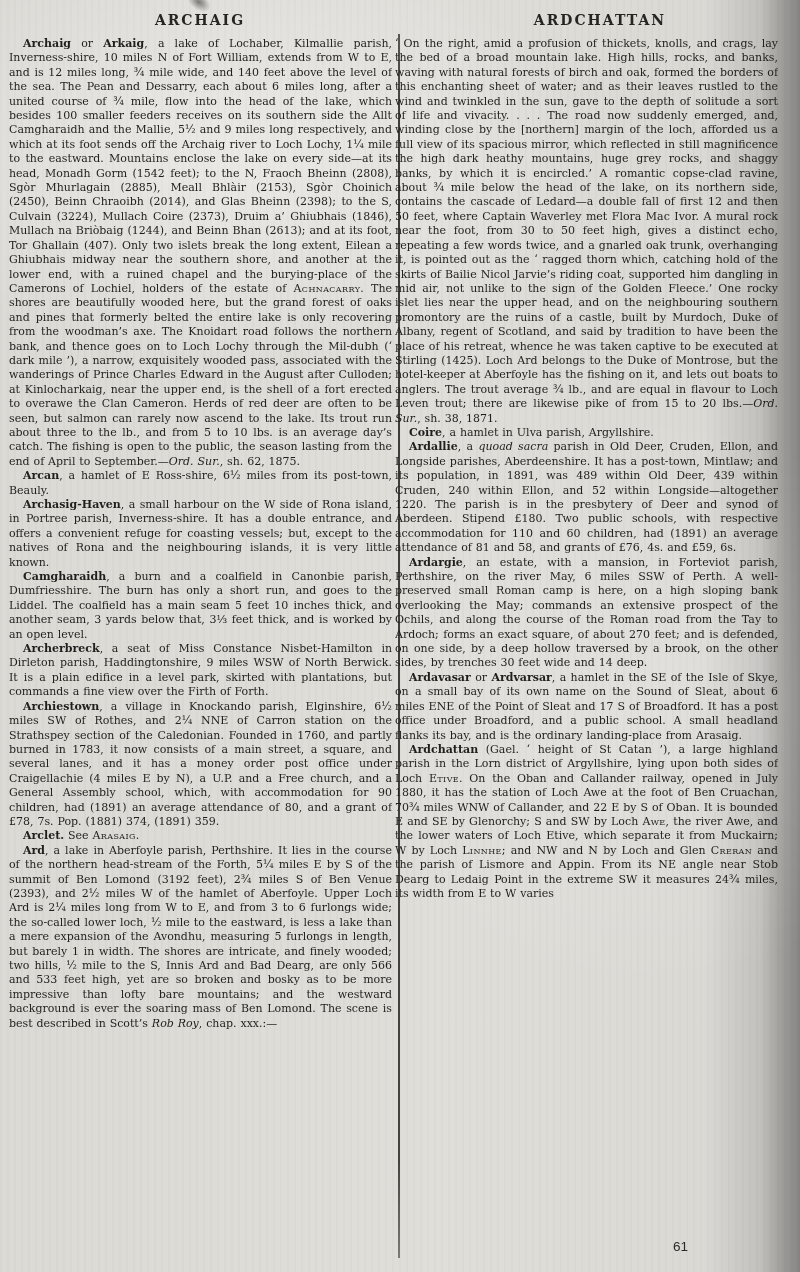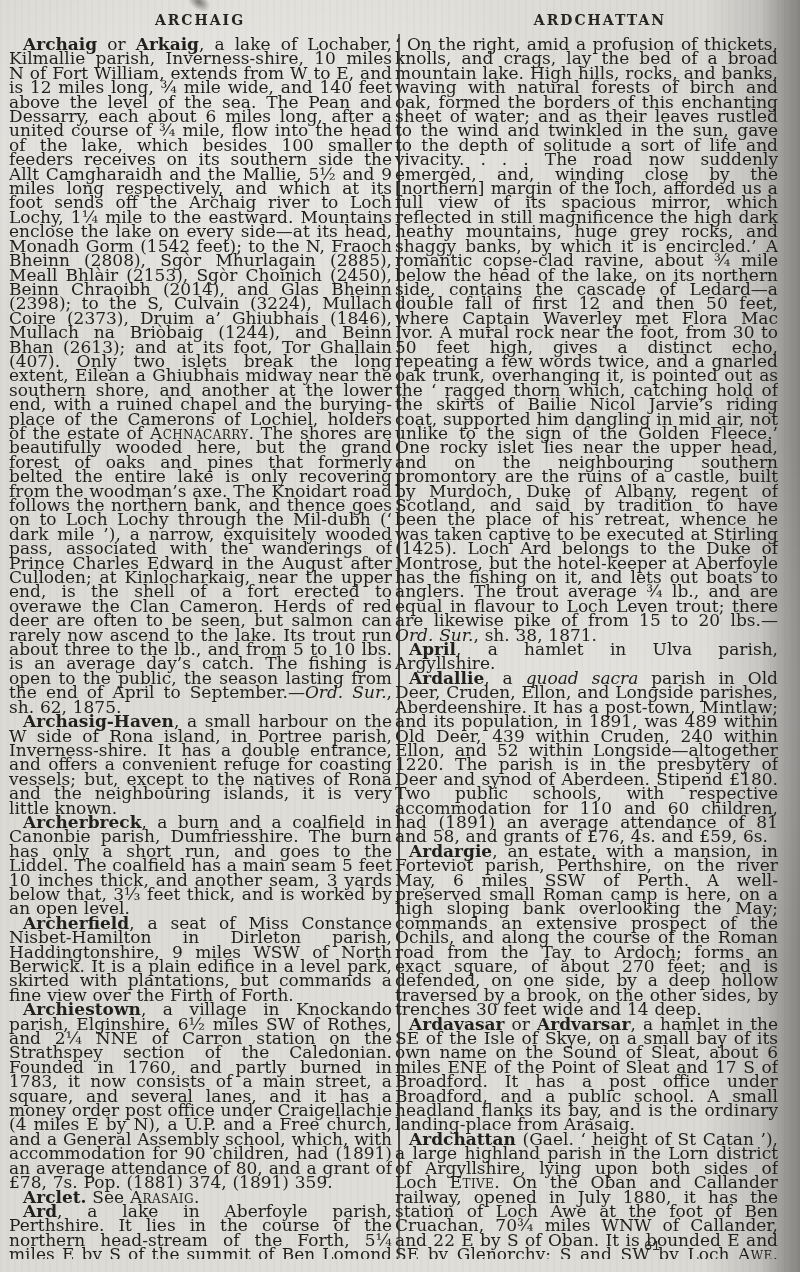--- a/index.html
+++ b/index.html
@@ -24,58 +24,59 @@
   .rh-left{left:0; width:400px; text-align:center;}
   .rh-right{left:400px; width:400px; text-align:center;}
   .col-rule{position:absolute; left:398px; top:34px; height:1224px; width:2px;
     background:linear-gradient(180deg, rgba(42,40,38,0.75), rgba(42,40,38,0.9) 8%, rgba(42,40,38,0.85) 92%, rgba(42,40,38,0.55));}
   .columns{position:absolute; top:37px; left:9px; width:782px; height:1222px;}
   .column{position:absolute; top:0; width:383px; height:1222px; overflow:hidden;}
   .column.left{left:0;}
   .column.right{left:386px;}
   .para{
     margin:0; text-indent:14px; text-align:justify; hyphens:auto;
-    font-size:17px; line-height:14.4px; word-spacing:0.4px;
+    font-size:11px; line-height:14.4px; word-spacing:0.4px;
     color:#201f1d;
   }
   .para.noindent{text-indent:0;}
   .b{font-weight:bold;}
   .i{font-style:italic;}
   .sc{font-variant:small-caps; letter-spacing:0.4px;}
   .page-number{
-    position:absolute; left:644px; top:1239px; width:44px; text-align:left;
-    font-size:13.5px; color:#2a2927; font-family:Liberation Mono, monospace;
+    position:absolute; left:644px; top:1239px; width:44px; text-align:right;
+    font-size:13.5px; color:#2a2927; font-family:Liberation Sans, sans-serif;
   }
 </style>
 </head>
 <body>
 
 <div class="page">
   <div class="smudge-tl"></div>
 
   <div class="running-heads">
     <span class="rh-left">ARCHAIG</span>
     <span class="rh-right">ARDCHATTAN</span>
   </div>
 
   <div class="col-rule"></div>
 
   <div class="columns">
     <div class="column left" id="col-left">
         <p class="para"><span class="b">Archaig</span><span> or </span><span class="b">Arkaig</span><span>, a lake of Lochaber, Kilmallie parish, Inverness-shire, 10 miles N of Fort William, extends from W to E, and is 12 miles long, ¾ mile wide, and 140 feet above the level of the sea.  The Pean and Dessarry, each about 6 miles long, after a united course of ¾ mile, flow into the head of the lake, which besides 100 smaller feeders receives on its southern side the Allt Camgharaidh and the Mallie, 5½ and 9 miles long respectively, and which at its foot sends off the Archaig river to Loch Lochy, 1¼ mile to the eastward.  Mountains enclose the lake on every side—at its head, Monadh Gorm (1542 feet); to the N, Fraoch Bheinn (2808), Sgòr Mhurlagain (2885), Meall Bhlàir (2153), Sgòr Choinich (2450), Beinn Chraoibh (2014), and Glas Bheinn (2398); to the S, Culvain (3224), Mullach Coire (2373), Druim a’ Ghiubhais (1846), Mullach na Briòbaig (1244), and Beinn Bhan (2613); and at its foot, Tor Ghallain (407).  Only two islets break the long extent, Eilean a Ghiubhais midway near the southern shore, and another at the lower end, with a ruined chapel and the burying-place of the Camerons of Lochiel, holders of the estate of </span><span class="sc">Achnacarry</span><span>.  The shores are beautifully wooded here, but the grand forest of oaks and pines that formerly belted the entire lake is only recovering from the woodman’s axe.  The Knoidart road follows the northern bank, and thence goes on to Loch Lochy through the Mil-dubh (‘ dark mile ’), a narrow, exquisitely wooded pass, associated with the wanderings of Prince Charles Edward in the August after Culloden; at Kinlocharkaig, near the upper end, is the shell of a fort erected to overawe the Clan Cameron.  Herds of red deer are often to be seen, but salmon can rarely now ascend to the lake.  Its trout run about three to the lb., and from 5 to 10 lbs. is an average day’s catch.  The fishing is open to the public, the season lasting from the end of April to September.—</span><span class="i">Ord. Sur.</span><span>, sh. 62, 1875.</span></p>
+        <p class="para"><span class="b">Arcan</span><span>, a hamlet of E Ross-shire, 6½ miles from its post-town, Beauly.</span></p>
         <p class="para"><span class="b">Archasig-Haven</span><span>, a small harbour on the W side of Rona island, in Portree parish, Inverness-shire.  It has a double entrance, and offers a convenient refuge for coasting vessels; but, except to the natives of Rona and the neighbouring islands, it is very little known.</span></p>
-        <p class="para"><span class="b">Archerbreck</span><span>, a burn and a coalfield in Canonbie parish, Dumfriesshire.  The burn has only a short run, and goes to the Liddel.  The coalfield has a main seam 5 feet 10 inches thick, and another seam, 3 yards below that, 3⅓ feet thick, and is worked by an open level.</span></p>
-        <p class="para"><span class="b">Archerfield</span><span>, a seat of Miss Constance Nisbet-Hamilton in Dirleton parish, Haddingtonshire, 9 miles WSW of North Berwick.  It is a plain edifice in a level park, skirted with plantations, but commands a fine view over the Firth of Forth.</span></p>
+        <p class="para"><span class="b">Camgharaidh</span><span>, a burn and a coalfield in Canonbie parish, Dumfriesshire.  The burn has only a short run, and goes to the Liddel.  The coalfield has a main seam 5 feet 10 inches thick, and another seam, 3 yards below that, 3⅓ feet thick, and is worked by an open level.</span></p>
+        <p class="para"><span class="b">Archerbreck</span><span>, a seat of Miss Constance Nisbet-Hamilton in Dirleton parish, Haddingtonshire, 9 miles WSW of North Berwick.  It is a plain edifice in a level park, skirted with plantations, but commands a fine view over the Firth of Forth.</span></p>
         <p class="para"><span class="b">Archiestown</span><span>, a village in Knockando parish, Elginshire, 6½ miles SW of Rothes, and 2¼ NNE of Carron station on the Strathspey section of the Caledonian.  Founded in 1760, and partly burned in 1783, it now consists of a main street, a square, and several lanes, and it has a money order post office under Craigellachie (4 miles E by N), a U.P. and a Free church, and a General Assembly school, which, with accommodation for 90 children, had (1891) an average attendance of 80, and a grant of £78, 7s.  Pop. (1881) 374, (1891) 359.</span></p>
         <p class="para"><span class="b">Arclet.</span><span>  See </span><span class="sc">Arasaig</span><span>.</span></p>
         <p class="para"><span class="b">Ard</span><span>, a lake in Aberfoyle parish, Perthshire.  It lies in the course of the northern head-stream of the Forth, 5¼ miles E by S of the summit of Ben Lomond (3192 feet), 2¾ miles S of Ben Venue (2393), and 2½ miles W of the hamlet of Aberfoyle.  Upper Loch Ard is 2¼ miles long from W to E, and from 3 to 6 furlongs wide; the so-called lower loch, ½ mile to the eastward, is less a lake than a mere expansion of the Avondhu, measuring 5 furlongs in length, but barely 1 in width.  The shores are intricate, and finely wooded; two hills, ½ mile to the S, Innis Ard and Bad Dearg, are only 566 and 533 feet high, yet are so broken and bosky as to be more impressive than lofty bare mountains; and the westward background is ever the soaring mass of Ben Lomond.  The scene is best described in Scott’s </span><span class="i">Rob Roy</span><span>, chap. xxx.:—</span></p>
       </div>
     <div class="column right" id="col-right">
         <p class="para noindent"><span>‘ On the right, amid a profusion of thickets, knolls, and crags, lay the bed of a broad mountain lake.  High hills, rocks, and banks, waving with natural forests of birch and oak, formed the borders of this enchanting sheet of water; and as their leaves rustled to the wind and twinkled in the sun, gave to the depth of solitude a sort of life and vivacity. . . .  The road now suddenly emerged, and, winding close by the [northern] margin of the loch, afforded us a full view of its spacious mirror, which reflected in still magnificence the high dark heathy mountains, huge grey rocks, and shaggy banks, by which it is encircled.’  A romantic copse-clad ravine, about ¾ mile below the head of the lake, on its northern side, contains the cascade of Ledard—a double fall of first 12 and then 50 feet, where Captain Waverley met Flora Mac Ivor.  A mural rock near the foot, from 30 to 50 feet high, gives a distinct echo, repeating a few words twice, and a gnarled oak trunk, overhanging it, is pointed out as the ‘ ragged thorn which, catching hold of the skirts of Bailie Nicol Jarvie’s riding coat, supported him dangling in mid air, not unlike to the sign of the Golden Fleece.’  One rocky islet lies near the upper head, and on the neighbouring southern promontory are the ruins of a castle, built by Murdoch, Duke of Albany, regent of Scotland, and said by tradition to have been the place of his retreat, whence he was taken captive to be executed at Stirling (1425).  Loch Ard belongs to the Duke of Montrose, but the hotel-keeper at Aberfoyle has the fishing on it, and lets out boats to anglers.  The trout average ¾ lb., and are equal in flavour to Loch Leven trout; there are likewise pike of from 15 to 20 lbs.—</span><span class="i">Ord. Sur.</span><span>, sh. 38, 1871.</span></p>
-        <p class="para"><span class="b">April</span><span>, a hamlet in Ulva parish, Argyllshire.</span></p>
+        <p class="para"><span class="b">Coire</span><span>, a hamlet in Ulva parish, Argyllshire.</span></p>
         <p class="para"><span class="b">Ardallie</span><span>, a </span><span class="i">quoad sacra</span><span> parish in Old Deer, Cruden, Ellon, and Longside parishes, Aberdeenshire.  It has a post-town, Mintlaw; and its population, in 1891, was 489 within Old Deer, 439 within Cruden, 240 within Ellon, and 52 within Longside—altogether 1220.  The parish is in the presbytery of Deer and synod of Aberdeen.  Stipend £180.  Two public schools, with respective accommodation for 110 and 60 children, had (1891) an average attendance of 81 and 58, and grants of £76, 4s. and £59, 6s.</span></p>
         <p class="para"><span class="b">Ardargie</span><span>, an estate, with a mansion, in Forteviot parish, Perthshire, on the river May, 6 miles SSW of Perth.  A well-preserved small Roman camp is here, on a high sloping bank overlooking the May; commands an extensive prospect of the Ochils, and along the course of the Roman road from the Tay to Ardoch; forms an exact square, of about 270 feet; and is defended, on one side, by a deep hollow traversed by a brook, on the other sides, by trenches 30 feet wide and 14 deep.</span></p>
         <p class="para"><span class="b">Ardavasar</span><span> or </span><span class="b">Ardvarsar</span><span>, a hamlet in the SE of the Isle of Skye, on a small bay of its own name on the Sound of Sleat, about 6 miles ENE of the Point of Sleat and 17 S of Broadford.  It has a post office under Broadford, and a public school.  A small headland flanks its bay, and is the ordinary landing-place from Arasaig.</span></p>
         <p class="para"><span class="b">Ardchattan</span><span> (Gael. ‘ height of St Catan ’), a large highland parish in the Lorn district of Argyllshire, lying upon both sides of Loch </span><span class="sc">Etive</span><span>.  On the Oban and Callander railway, opened in July 1880, it has the station of Loch Awe at the foot of Ben Cruachan, 70¾ miles WNW of Callander, and 22 E by S of Oban.  It is bounded E and SE by Glenorchy; S and SW by Loch </span><span class="sc">Awe</span><span>, the river Awe, and the lower waters of Loch Etive, which separate it from Muckairn; W by Loch </span><span class="sc">Linnhe</span><span>; and NW and N by Loch and Glen </span><span class="sc">Creran</span><span> and the parish of Lismore and Appin.  From its NE angle near Stob Dearg to Ledaig Point in the extreme SW it measures 24¾ miles, its width from E to W varies</span></p>
       </div>
   </div>
 
   <div class="page-number">61</div>
 </div>
 

